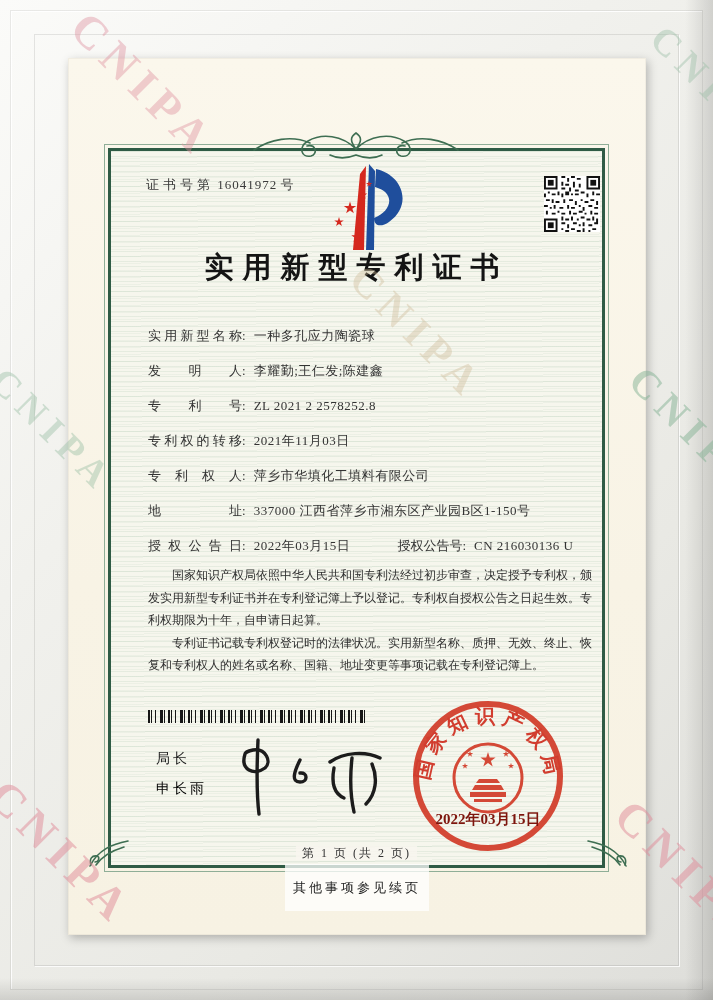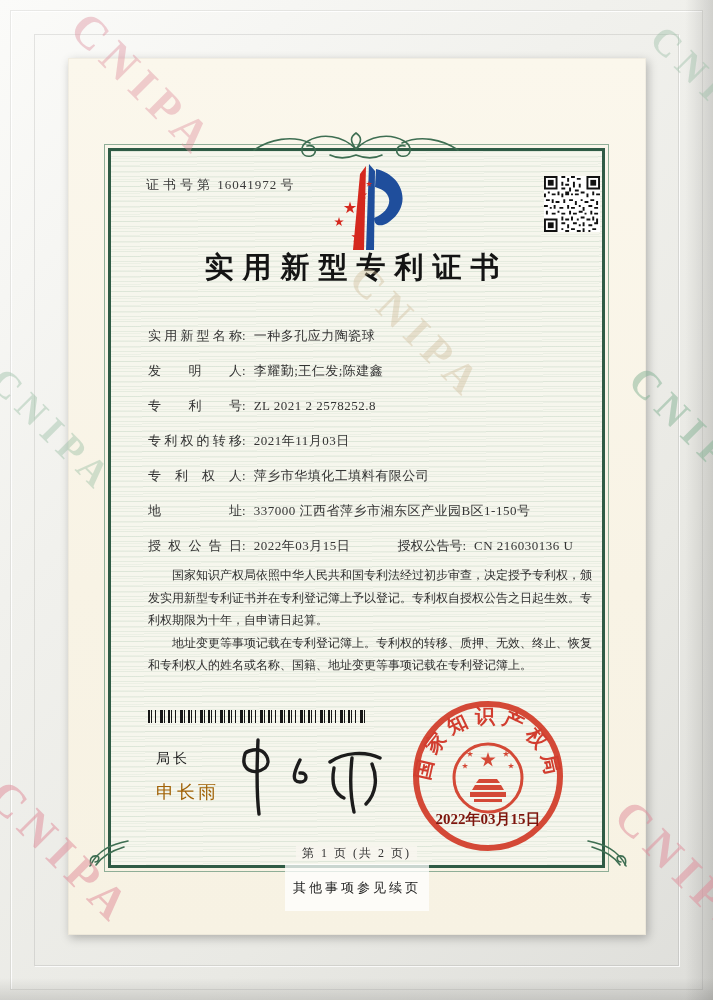--- a/index.html
+++ b/index.html
@@ -64,21 +64,21 @@
   .barcode{position:absolute;left:148px;top:710px;width:218px;height:13px;
     background:repeating-linear-gradient(90deg,
       #161616 0 2px,rgba(0,0,0,0) 2px 3px,
       #161616 3px 4px,rgba(0,0,0,0) 4px 7px,
       #161616 7px 8px,rgba(0,0,0,0) 8px 12px,
       #161616 12px 15px,rgba(0,0,0,0) 15px 16px,
       #161616 16px 17px,rgba(0,0,0,0) 17px 20px);}
 
   
   .director-title{position:absolute;left:156px;top:750px;font-size:14px;letter-spacing:3px;color:#222;}
-  .director-name{position:absolute;left:156px;top:780px;font-size:18px;letter-spacing:3px;color:#a16207;}
+  .director-name{position:absolute;left:156px;top:780px;font-size:14px;letter-spacing:3px;color:#000000;}
   .signature{position:absolute;left:228px;top:732px;}
 
   
   .seal{position:absolute;left:410px;top:698px;}
   .seal-date{position:absolute;left:406px;top:810px;width:164px;text-align:center;
     font-size:15px;font-weight:bold;color:#7d150d;letter-spacing:0;}
 
   
   .page-info{position:absolute;left:108px;top:845px;width:497px;text-align:center;
     font-size:12px;color:#333;letter-spacing:2px;}
@@ -203,21 +203,21 @@
       <div class="f-row">
         <span class="f-label">授权公告日</span><span class="f-colon">:</span><span class="f-value">2022年03月15日</span>
         <span class="f-pair2">
           <span>授权公告号</span><span class="f-colon">:</span><span class="f-value">CN 216030136 U</span>
         </span>
       </div>
     </div>
 
     <div class="body-text">
       <p>国家知识产权局依照中华人民共和国专利法经过初步审查，决定授予专利权，颁发实用新型专利证书并在专利登记簿上予以登记。专利权自授权公告之日起生效。专利权期限为十年，自申请日起算。</p>
-      <p>地址变更等事项记载在专利登记簿上。专利权的转移、质押、无效、终止、恢复和专利权人的姓名或名称、国籍、地址变更等事项记载在专利登记簿上。</p>
+      <p>专利证书记载专利权登记时的法律状况。实用新型名称、质押、无效、终止、恢复和专利权人的姓名或名称、国籍、地址变更等事项记载在专利登记簿上。</p>
     </div>
 
     <div class="barcode"></div>
 
     <div class="director-title">局长</div>
     <div class="director-name">申长雨</div>
     <svg class="signature" width="170" height="90" viewBox="0 0 170 90">
       <g fill="none" stroke="#1c1c1c" stroke-width="3.4" stroke-linecap="round" stroke-linejoin="round">
         <path d="M30 8 C 29 30 28 58 31 82"></path>
         <path d="M17 22 C 12 38 26 44 37 36 C 44 30 38 16 25 18 C 20 19 17 21 17 22"></path>

